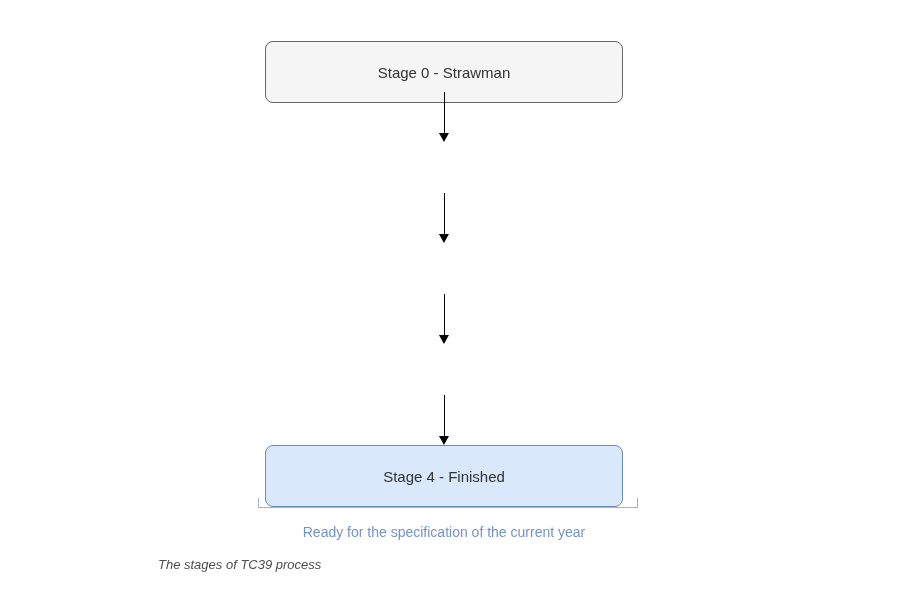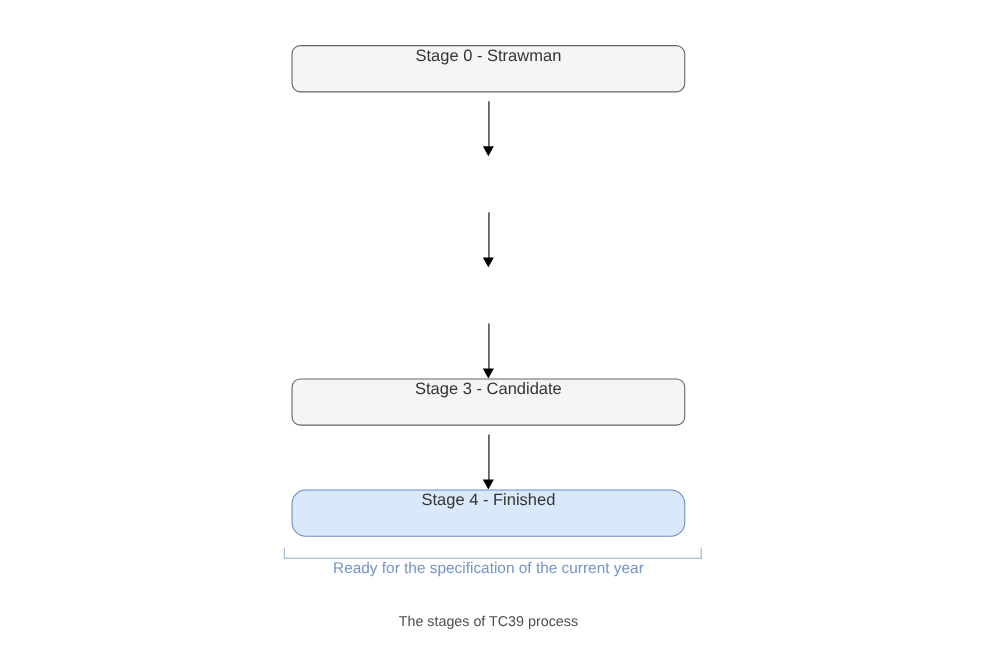--- a/index.html
+++ b/index.html
@@ -12,32 +12,32 @@
     position: relative;
     width: 902px;
     height: 590px;
     background: #ffffff;
     overflow: hidden;
   }
   .stage-box {
     position: absolute;
     left: 265px;
     width: 358px;
-    height: 43px;
+    height: 62px;
     box-sizing: border-box;
     background: var(--box-fill, #f5f5f5);
     border: 1px solid var(--box-border, #666666);
     border-radius: 8px;
     display: flex;
+    align-items: center;
     justify-content: center;
   }
   .stage-box.highlighted {
     background: var(--highlight-fill, #dae8fc);
     border-color: var(--highlight-border, #6c8ebf);
-    border-radius: 13px;
   }
   .stage-label {
     font-size: 15px;
     color: #333333;
     text-align: center;
     white-space: nowrap;
   }
   .connector {
     position: absolute;
     left: 265px;
@@ -69,34 +69,35 @@
     width: 380px;
     height: 10px;
     box-sizing: border-box;
     border-left: 1px solid var(--bracket, #9fb4d2);
     border-right: 1px solid var(--bracket, #9fb4d2);
     border-bottom: 1px solid var(--bracket, #9fb4d2);
   }
   .bracket-note {
     position: absolute;
     left: 158px;
-    top: 508px;
+    top: 524px;
     width: 572px;
     text-align: center;
     font-size: 14px;
     color: var(--note-text, #7593c4);
     white-space: nowrap;
   }
   .caption {
     position: absolute;
     left: 158px;
     top: 557px;
     width: 572px;
-    text-align: center;
+    text-align: left;
     font-size: 13px;
+    font-style: italic;
     color: var(--caption-text, #4d4d4d);
     white-space: nowrap;
   }
 </style>
 </head>
 <body>
 
 <div class="canvas">
 
   <div class="stage-box" style="top:41px">
@@ -113,23 +114,20 @@
     <div class="line"></div>
     <div class="arrowhead"></div>
   </div>
 
 
   <div class="connector" style="top:294px;height:50px">
     <div class="line"></div>
     <div class="arrowhead"></div>
   </div>
 
-  <div class="stage-box" style="top:344px">
-    <span class="stage-label">Stage 3 - Candidate</span>
-  </div>
 
   <div class="connector" style="top:395px;height:50px">
     <div class="line"></div>
     <div class="arrowhead"></div>
   </div>
 
   <div class="stage-box highlighted" style="top:445px">
     <span class="stage-label">Stage 4 - Finished</span>
   </div>
 

